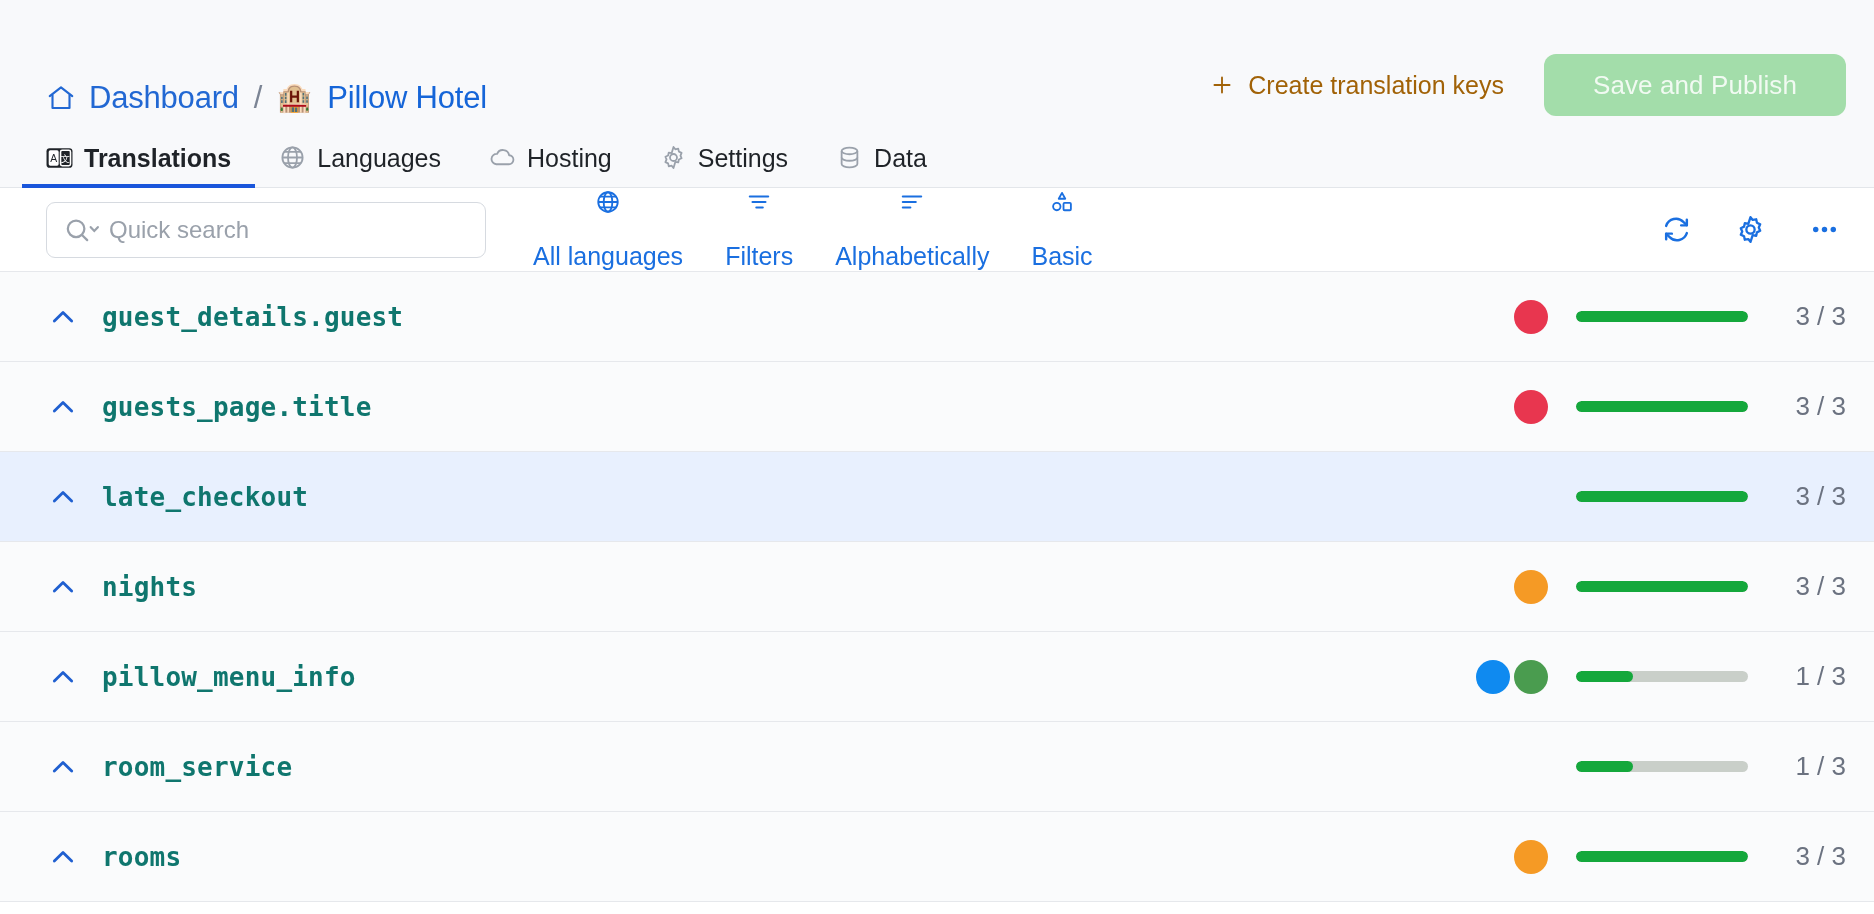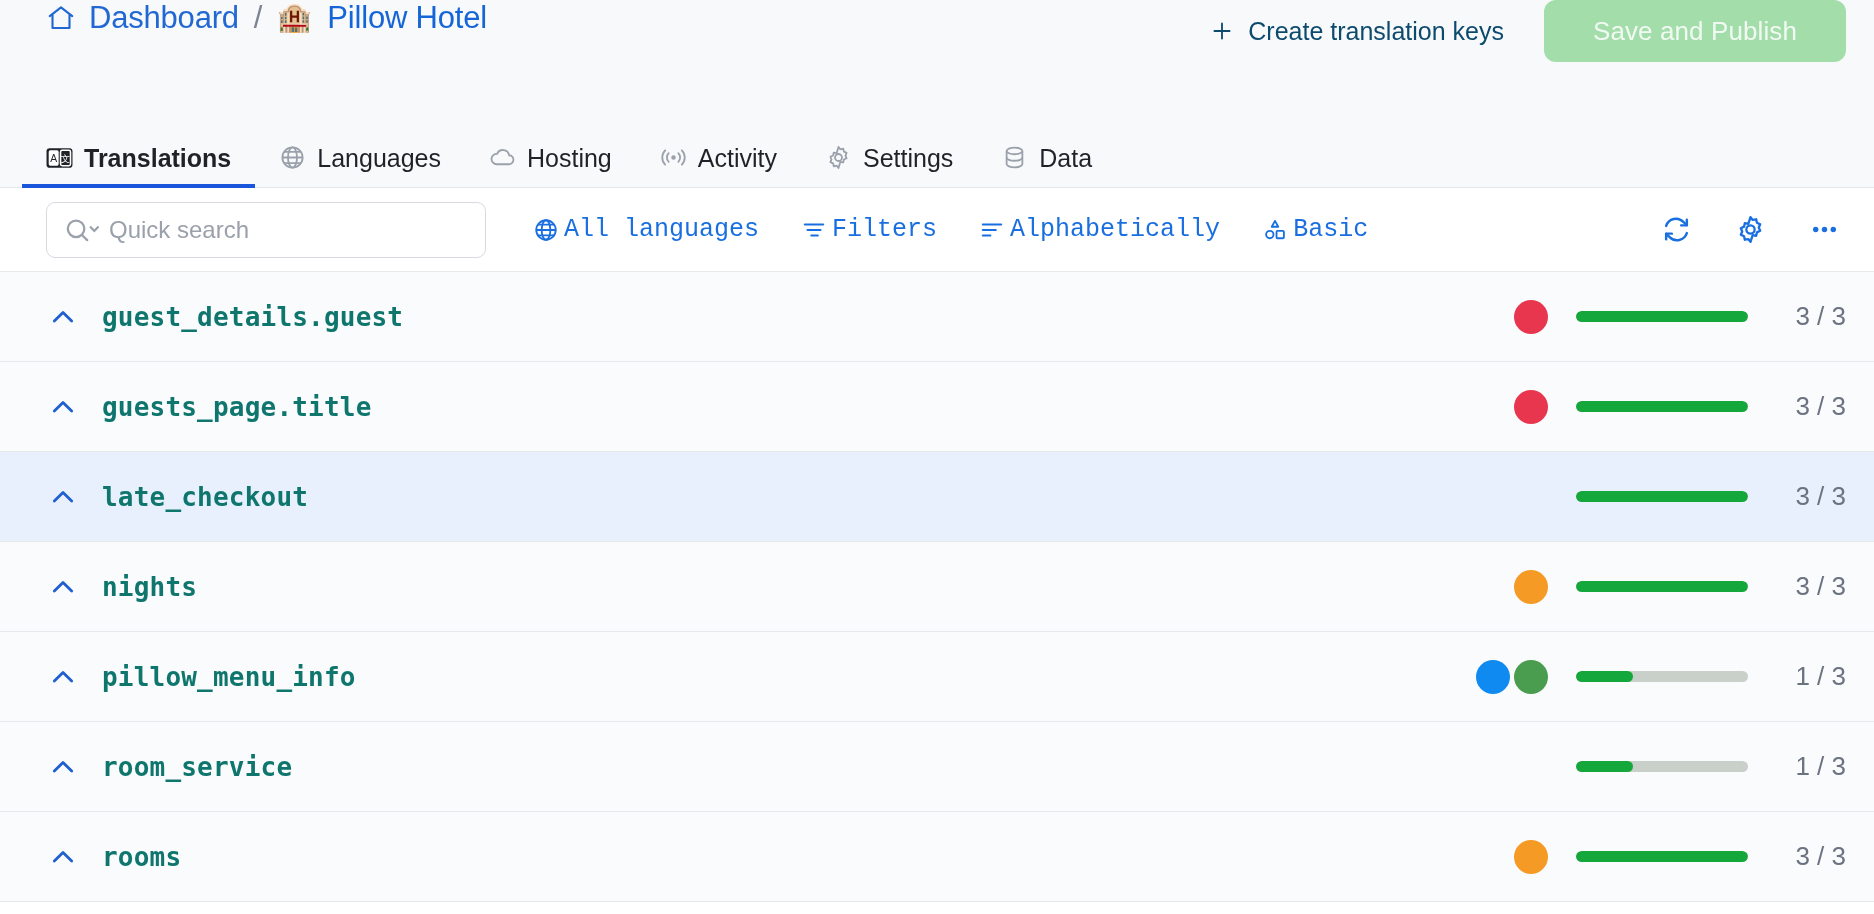--- a/index.html
+++ b/index.html
@@ -9,21 +9,21 @@
     background: #ffffff;
     font-family: "Liberation Sans", sans-serif;
     overflow: hidden;
   }
 
   
   .header {
     height: 116px;
     background: #f8f9fb;
     display: flex;
-    align-items: flex-start;
+    align-items: flex-end;
     padding: 0 28px 0 46px;
     position: relative;
   }
   .breadcrumb {
     display: flex;
     align-items: center;
     gap: 13px;
     flex: 1;
   }
   .home-icon {
@@ -60,21 +60,21 @@
     display: flex;
     align-items: center;
     gap: 38px;
   }
   .create-keys-btn {
     display: flex;
     align-items: center;
     gap: 13px;
     background: none;
     border: none;
-    color: #0c4a6e;
+    color: #a16207;
     font-size: 25px;
     font-family: "Liberation Sans", sans-serif;
     cursor: pointer;
     white-space: nowrap;
     padding: 6px 2px;
   }
   .plus-icon {
     width: 26px; height: 26px;
     display: inline-block;
     flex-shrink: 0;
@@ -177,29 +177,30 @@
   .tool-links {
     display: flex;
     align-items: center;
     gap: 0;
     margin-left: 26px;
     flex: 1;
   }
   .tool-link {
     display: flex;
     align-items: center;
-    gap: 5px;
+    gap: 27px;
     color: #1a6fe0;
     font-size: 25px;
     background: none;
     border: none;
-    font-family: Liberation Mono, monospace;
+    font-family: Liberation Sans, sans-serif;
     cursor: pointer;
     padding: 8px 21px;
     white-space: nowrap;
+    flex-direction: column;
   }
   .tool-link .ti {
     display: inline-flex; align-items: center; justify-content: center;
     width: 26px; height: 26px; flex-shrink: 0;
   }
 
   .tool-icons {
     display: flex;
     align-items: center;
     gap: 30px;
@@ -348,30 +349,20 @@
 
   <div class="tab">
     <span class="tab-icon">
       <svg viewBox="0 0 24 24" fill="none" stroke="currentColor" stroke-width="1.6" stroke-linejoin="round" width="27" height="27">
         <path d="M6.5 18h11a4 4 0 0 0 .4-8 5.6 5.6 0 0 0-10.7-1.2A3.6 3.6 0 0 0 6.5 18z"></path>
       </svg>
     </span>
     <span class="tab-label">Hosting</span>
   </div>
 
-  <div class="tab">
-    <span class="tab-icon">
-      <svg viewBox="0 0 24 24" fill="none" stroke="currentColor" stroke-width="1.6" stroke-linecap="round" width="27" height="27">
-        <circle cx="12" cy="12" r="2" fill="currentColor" stroke="none"></circle>
-        <path d="M7.7 8.2a5.4 5.4 0 0 0 0 7.6M16.3 8.2a5.4 5.4 0 0 1 0 7.6"></path>
-        <path d="M4.6 5.6a9.2 9.2 0 0 0 0 12.8M19.4 5.6a9.2 9.2 0 0 1 0 12.8"></path>
-      </svg>
-    </span>
-    <span class="tab-label">Activity</span>
-  </div>
 
 
   <div class="tab">
     <span class="tab-icon">
       <svg viewBox="0 0 24 24" fill="none" stroke="currentColor" stroke-width="1.6" stroke-linejoin="round" width="27" height="27">
         <circle cx="12" cy="12" r="3.1"></circle>
         <path d="M12 2.6l1.6 2.1 2.6-.5.6 2.6 2.4 1.1-1 2.4 1 2.4-2.4 1.1-.6 2.6-2.6-.5L12 21.4l-1.6-2.1-2.6.5-.6-2.6-2.4-1.1 1-2.4-1-2.4 2.4-1.1.6-2.6 2.6.5z"></path>
       </svg>
     </span>
     <span class="tab-label">Settings</span>

